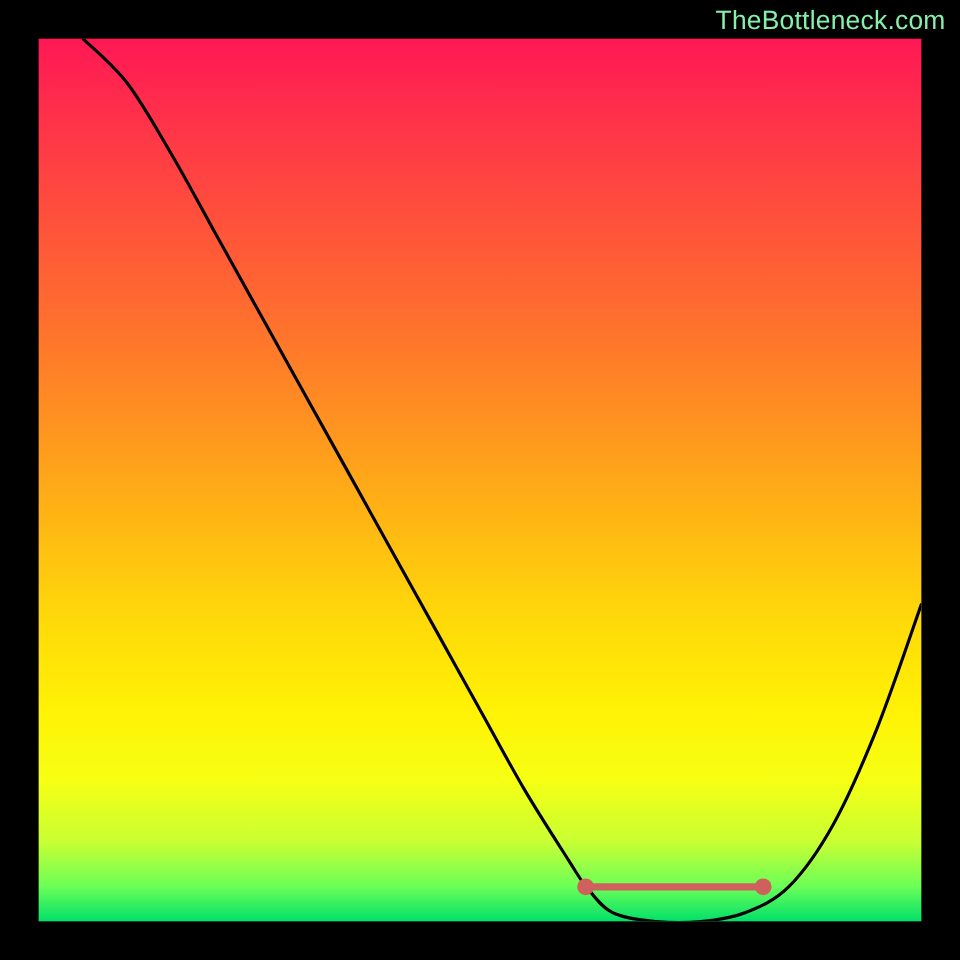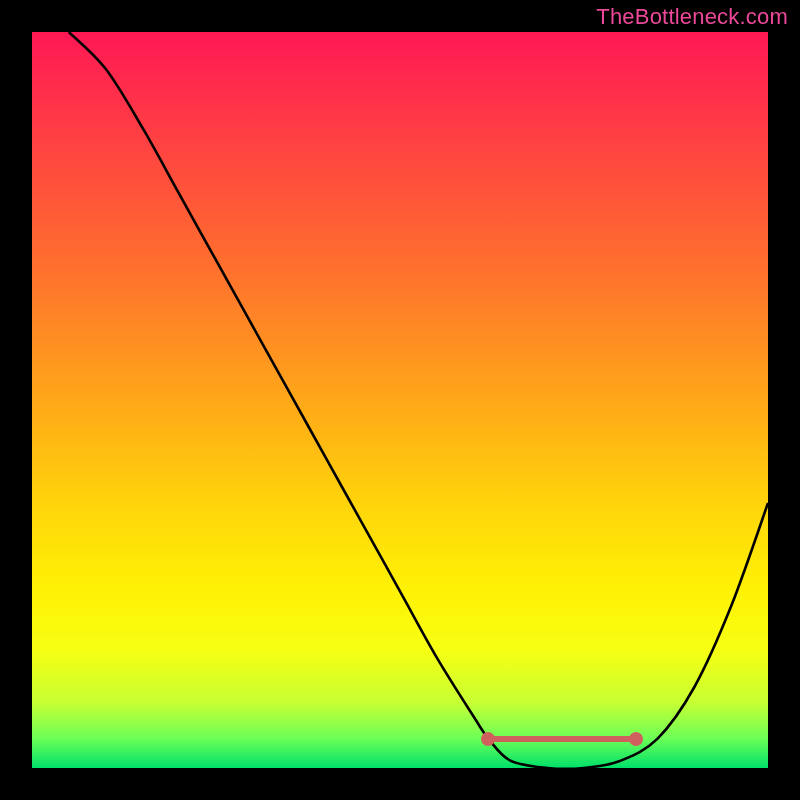--- a/index.html
+++ b/index.html
@@ -14,21 +14,21 @@
   .frame {
     position: relative;
     width: 800px;
     height: 800px;
     background: #000;
   }
   .watermark {
     position: absolute;
     top: 4px;
     right: 12px;
-    color: #ec4899;
+    color: #86efac;
     font-size: 22px;
     font-weight: 500;
     letter-spacing: 0.2px;
     z-index: 50;
   }
   .plot-area {
     position: absolute;
     left: 32px;
     top: 32px;
     width: 736px;

